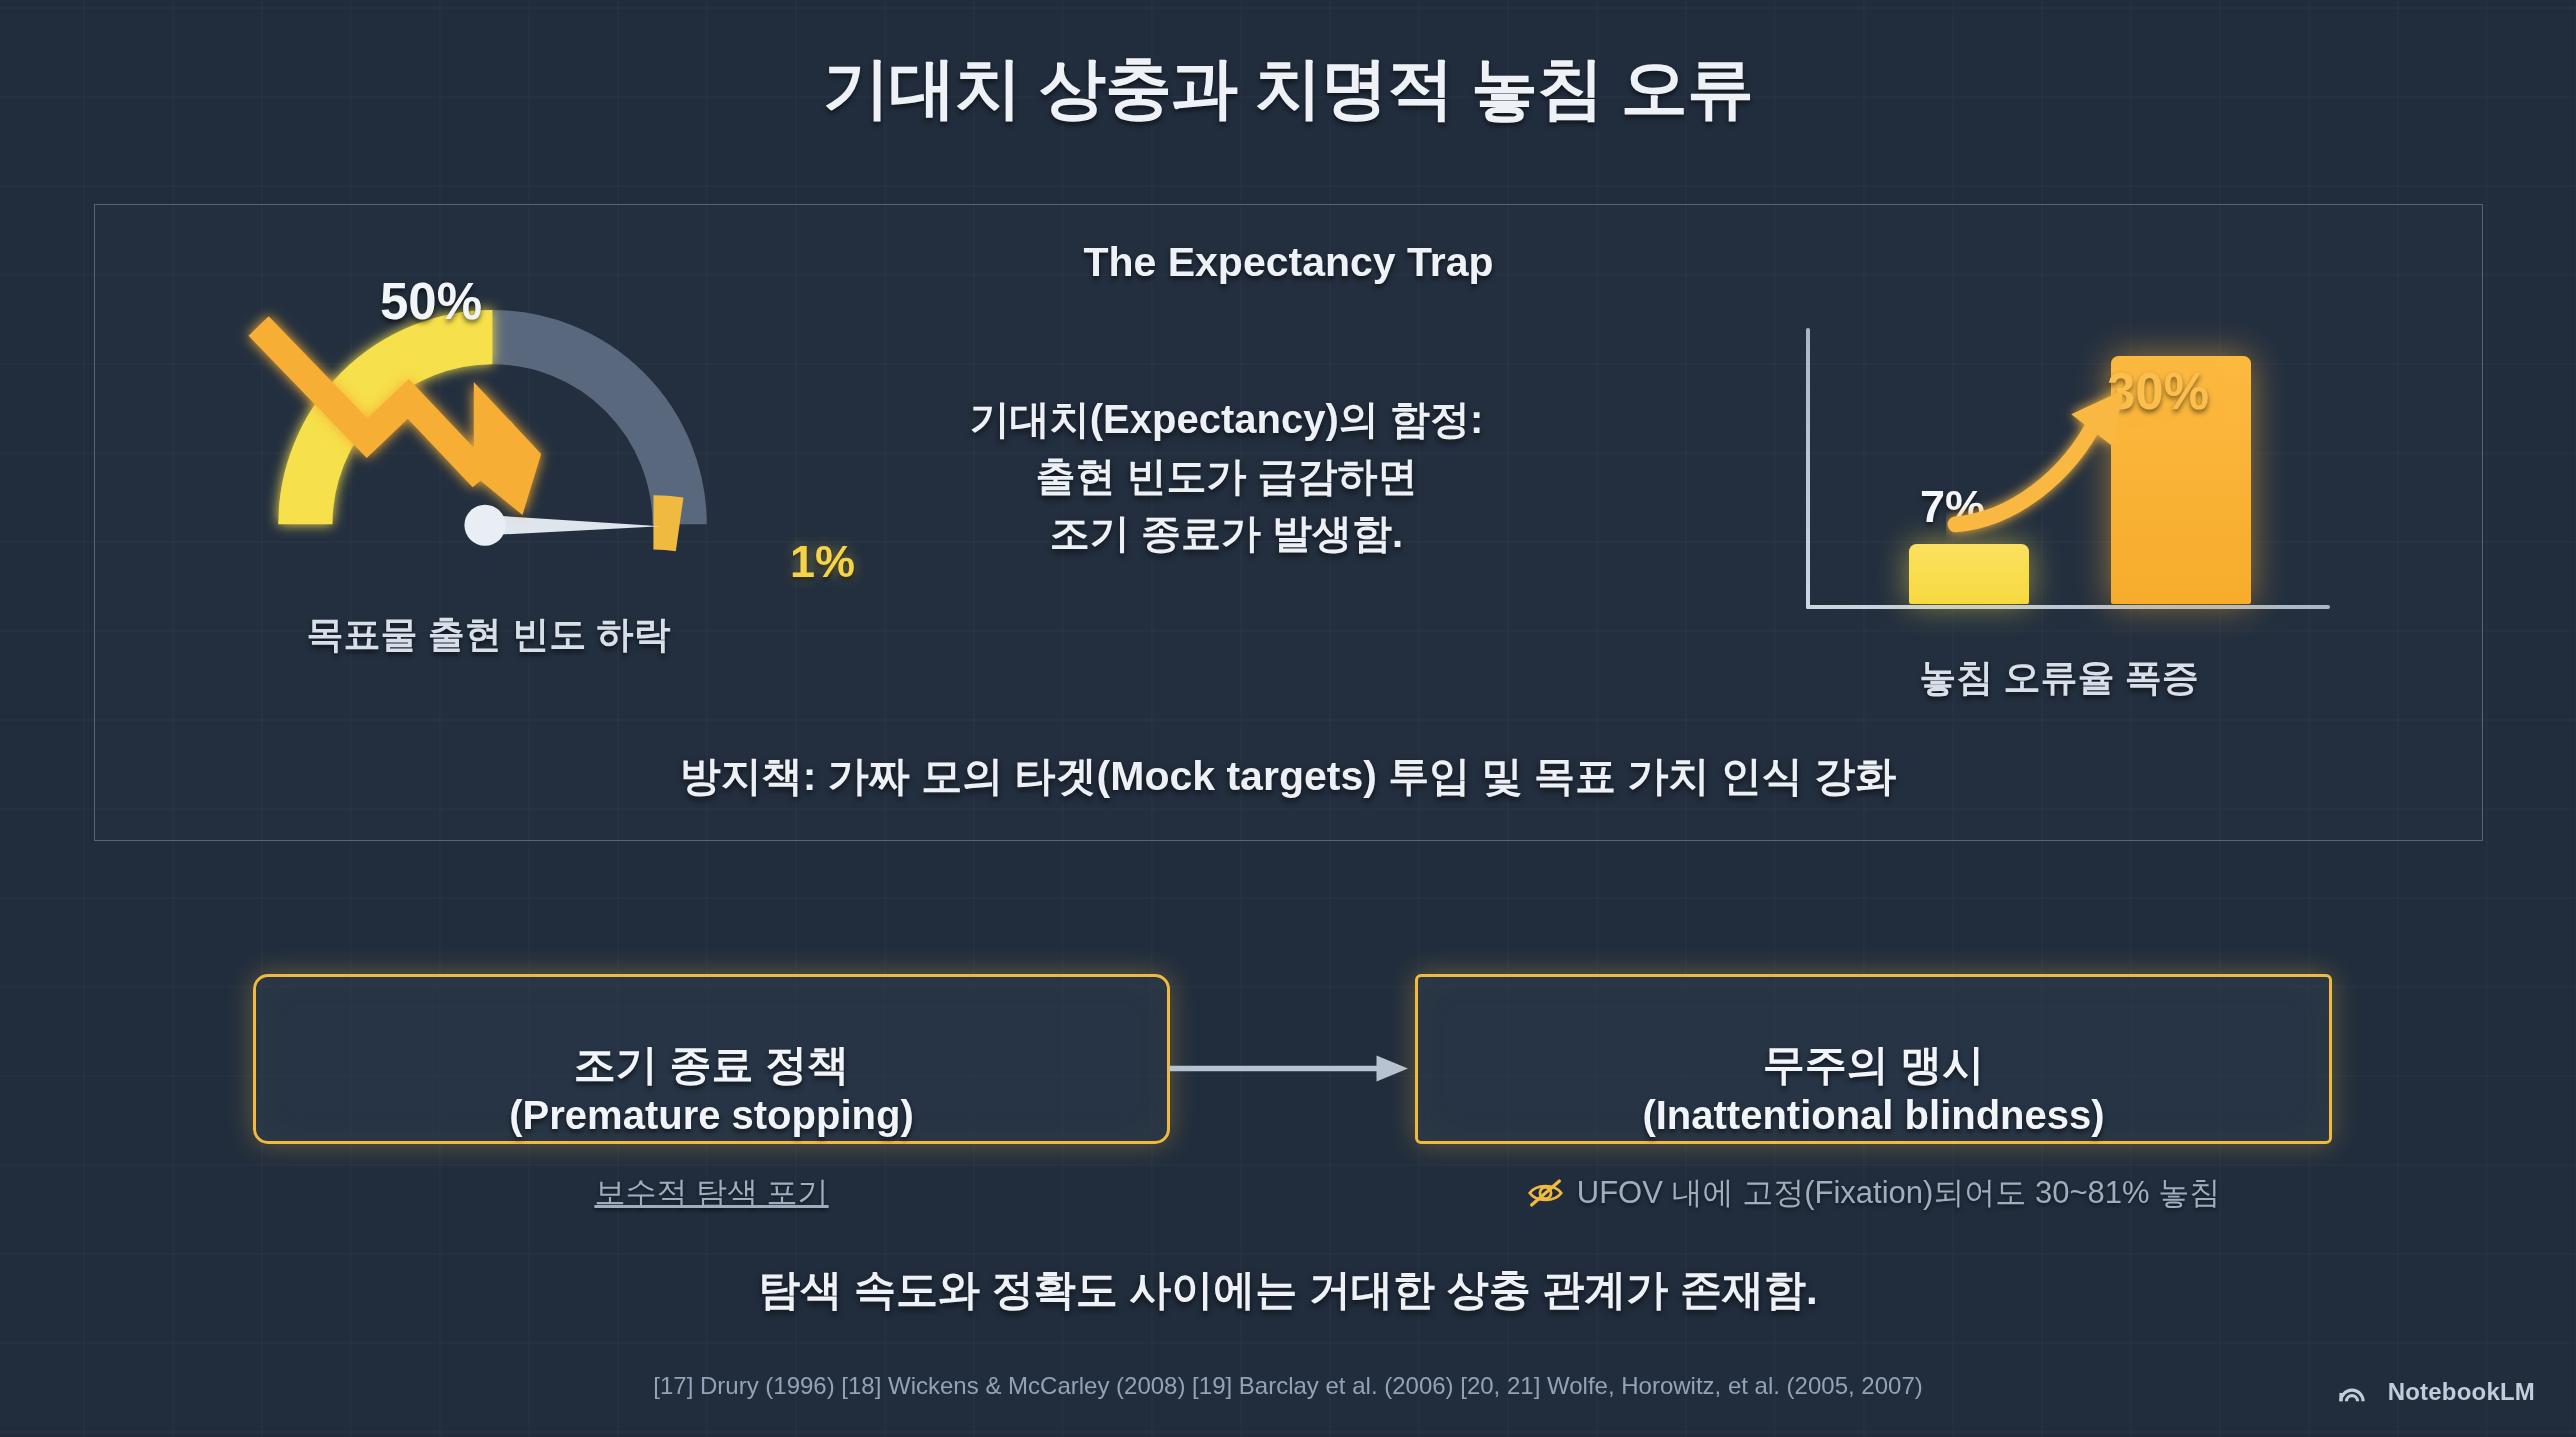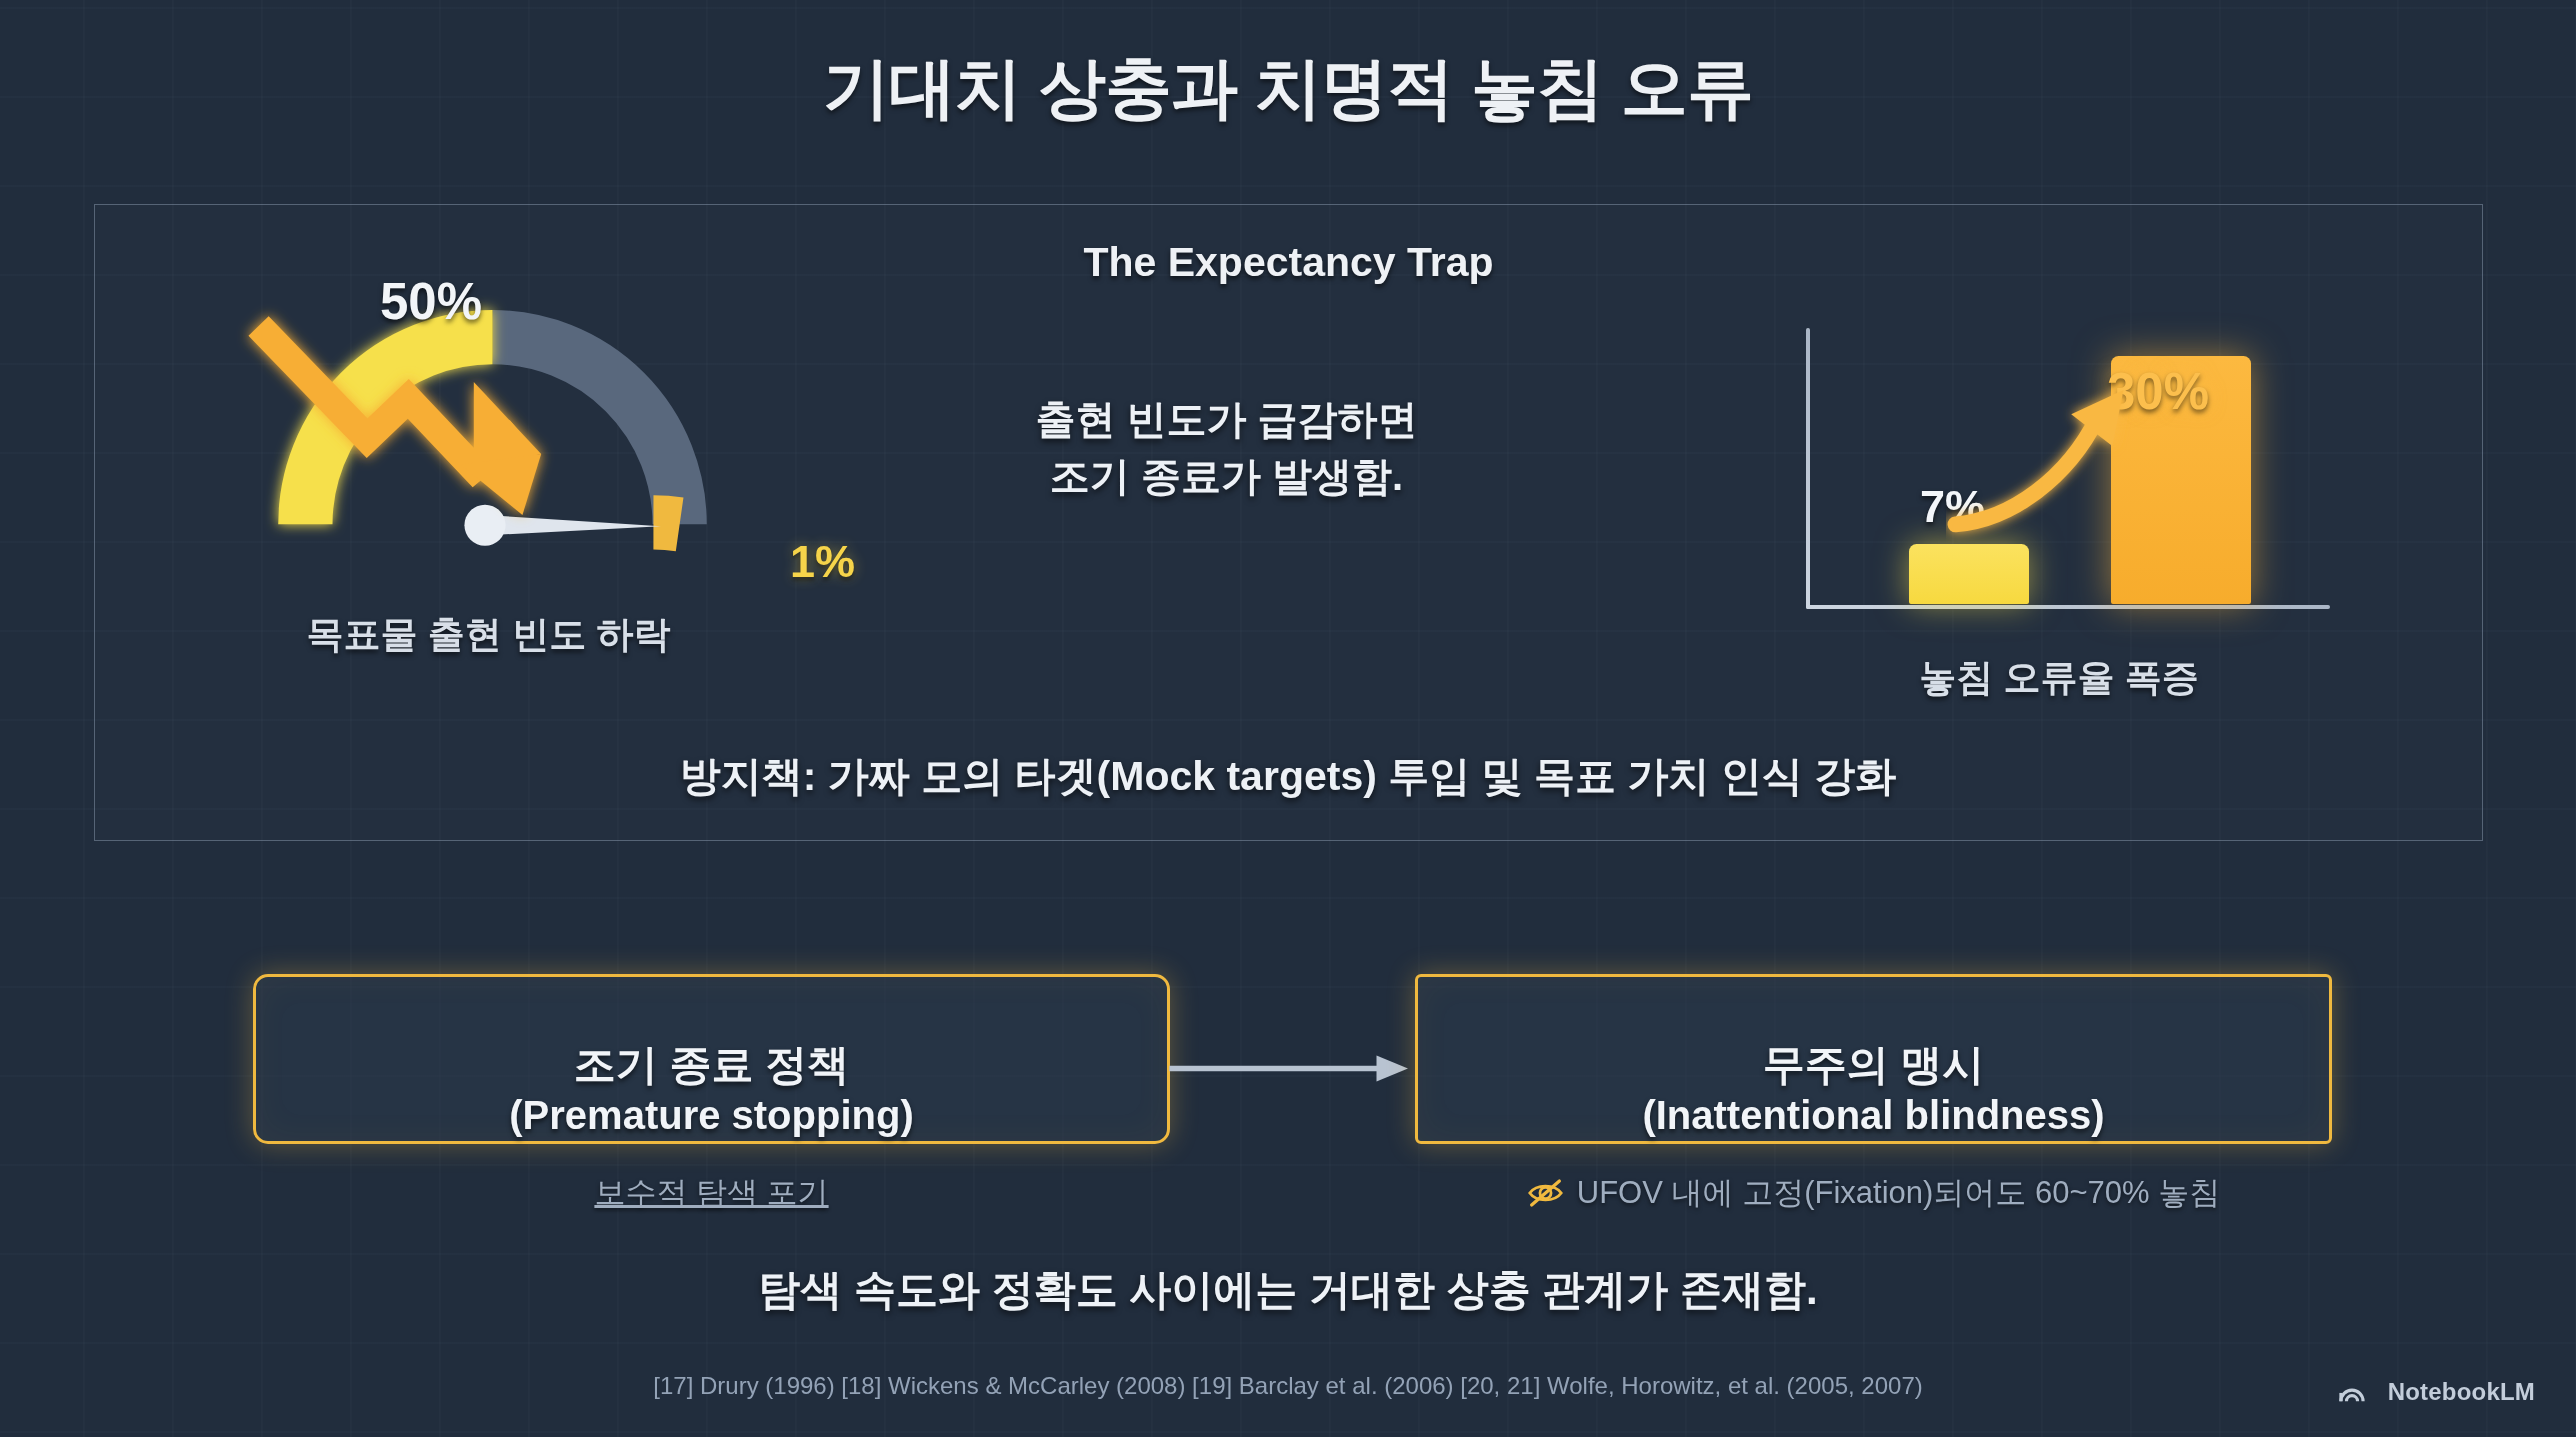--- a/index.html
+++ b/index.html
@@ -184,20 +184,21 @@
         <path d="M 300 108 L 372 185 L 300 200 Z" fill="#f7ae35"></path>
         <path d="M 286 196 L 372 185 L 352 250 Z" fill="#f7ae35"></path>
       </g>
     </svg>
     <div class="gauge-50">50%</div>
     <div class="gauge-1">1%</div>
     <div class="gauge-caption">목표물 출현 빈도 하락</div>
   </div>
 
   <div id="center-text">
+    <div>기대치(Expectancy)의 함정:</div>
     <div>출현 빈도가 급감하면</div>
     <div>조기 종료가 발생함.</div>
   </div>
 
   <div id="barchart">
     <div class="axis-v"></div>
     <div class="axis-h"></div>
     <div class="bar" id="bar-7"></div>
     <div class="bar" id="bar-30"></div>
     <div class="bar-lbl" id="lbl-7">7%</div>
@@ -241,21 +242,21 @@
   <div class="block-caption" id="cap-left">
     <span>보수적 탐색 포기</span>
   </div>
 
   <div class="block-caption" id="cap-right">
     <svg width="37" height="32" viewBox="0 0 40 34">
       <path d="M 3 17 C 10 7 30 7 37 17 C 30 27 10 27 3 17 Z" fill="none" stroke="#f0b93f" stroke-width="3"></path>
       <circle cx="20" cy="17" r="6" fill="none" stroke="#f0b93f" stroke-width="3"></circle>
       <line x1="5" y1="30" x2="35" y2="4" stroke="#f0b93f" stroke-width="3.5" stroke-linecap="round"></line>
     </svg>
-    <span>UFOV 내에 고정(Fixation)되어도 60~70% 놓침</span>
+    <span>UFOV 내에 고정(Fixation)되어도 30~81% 놓침</span>
   </div>
 
   <div id="conclusion">탐색 속도와 정확도 사이에는 거대한 상충 관계가 존재함.</div>
 
   <div id="citations">[17] Drury (1996) [18] Wickens &amp; McCarley (2008) [19] Barclay et al. (2006) [20, 21] Wolfe, Horowitz, et al. (2005, 2007)</div>
 
   <div id="brand">
     <svg width="28" height="24" viewBox="0 0 30 26">
       <path d="M 3 23 A 12 12 0 0 1 27 23" fill="none" stroke="#c3cdda" stroke-width="3.4"></path>
       <path d="M 9 23 A 6 6 0 0 1 21 23" fill="none" stroke="#c3cdda" stroke-width="3.4"></path>

